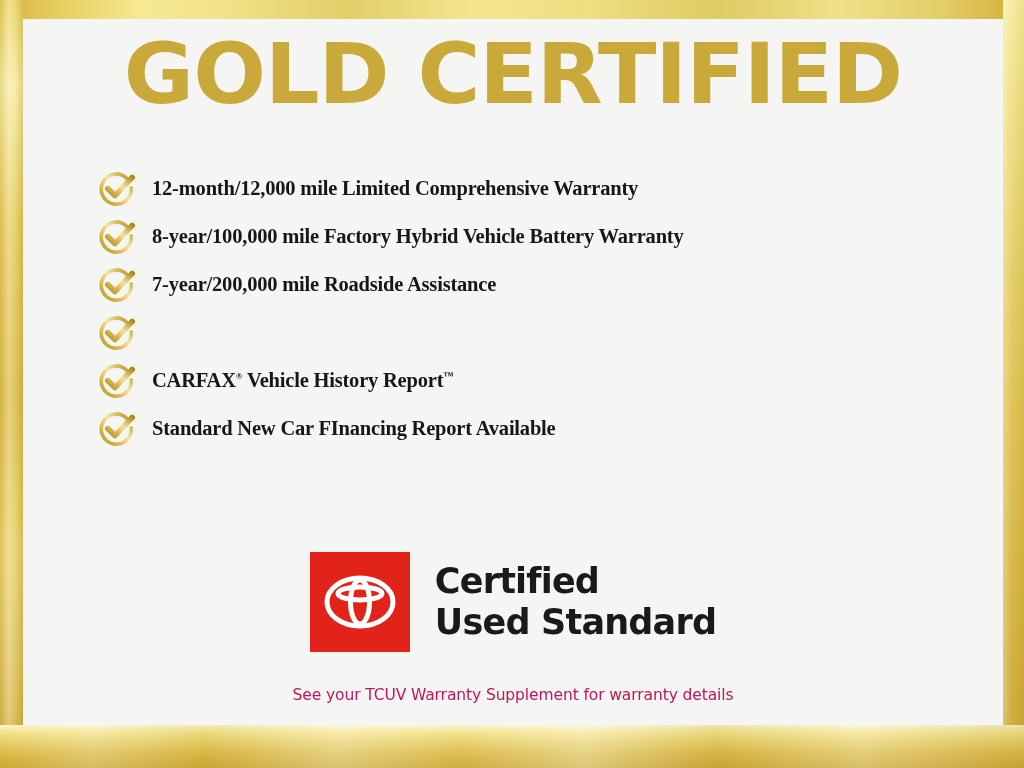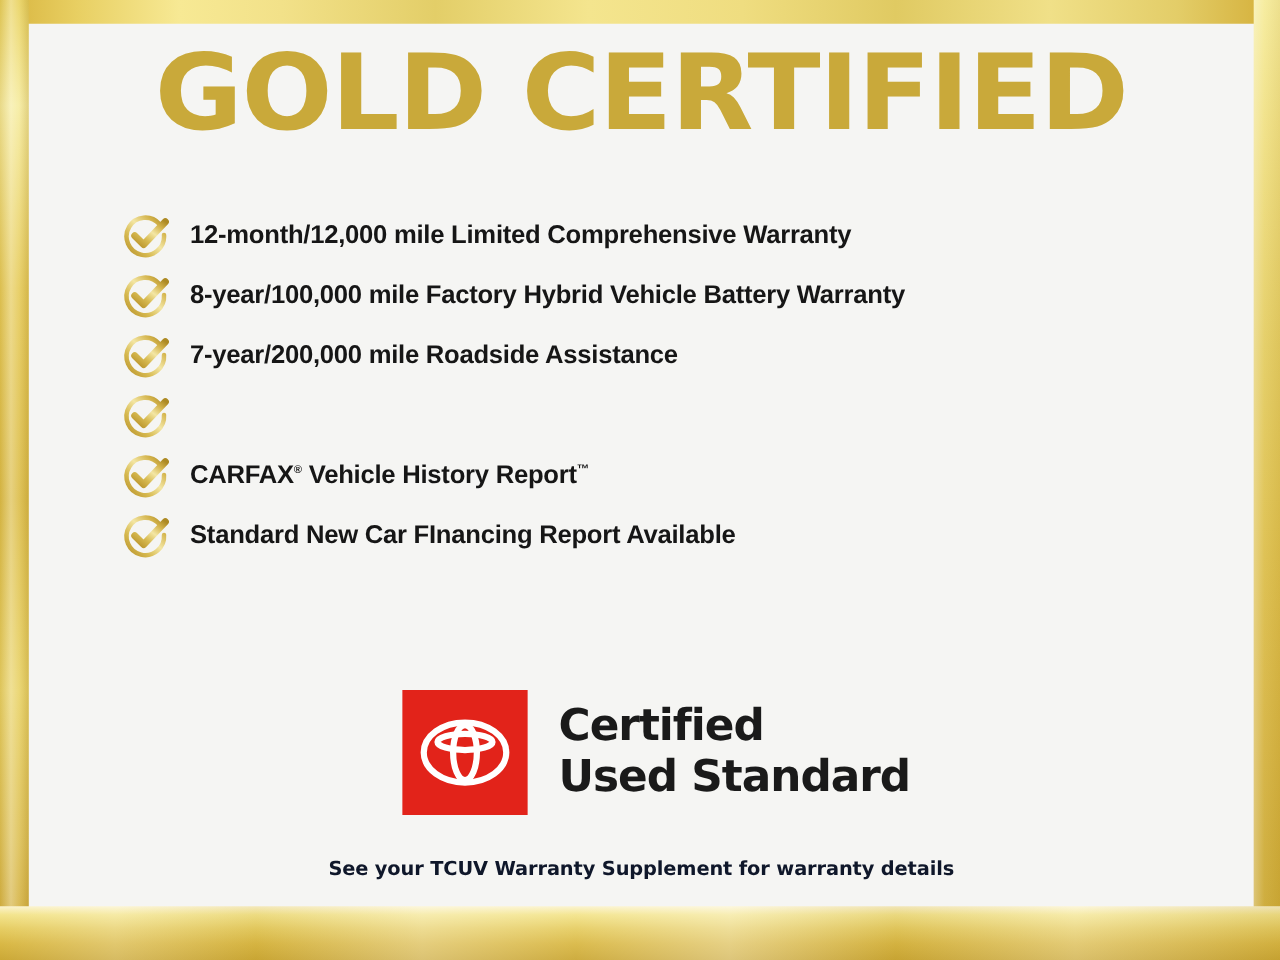--- a/index.html
+++ b/index.html
@@ -108,21 +108,21 @@
     align-items: center;
   }
   .check-icon {
     width: 44px;
     height: 44px;
     flex: 0 0 44px;
     margin-right: 13px;
     display: block;
   }
   .feature-text {
-    font-family: Liberation Sans, sans-serif;
+    font-family: Liberation Serif, serif;
     font-weight: 700;
     font-size: 20.5px;
     line-height: 24px;
     color: #161616;
     letter-spacing: -0.2px;
     white-space: nowrap;
     text-align: center;
   }
   .feature-text sup {
     font-size: 9px;
@@ -136,21 +136,20 @@
 
   
   .lockup {
     position: absolute;
     left: 0;
     top: 548px;
     width: 980px;
     display: flex;
     justify-content: center;
     align-items: center;
-    margin-left: 12px;
   }
   .toyota-mark {
     width: 100px;
     height: 100px;
     background: #e2231a;
     display: block;
     flex: 0 0 100px;
   }
   .lockup-words {
     margin-left: 25px;
@@ -163,24 +162,24 @@
   }
 
   
   .footnote {
     position: absolute;
     left: 0;
     top: 681px;
     width: 980px;
     text-align: center;
     font-family: "DejaVu Sans", sans-serif;
-    font-weight: 700;
+    font-weight: 400;
     font-size: 15.5px;
     line-height: 20px;
-    color: #0f172a;
+    color: #be185d;
     letter-spacing: -0.1px;
   }
 </style>
 </head>
 <body>
 
 <div class="poster">
 
   <div class="frame-edge frame-top"></div>
   <div class="frame-edge frame-left"></div>

